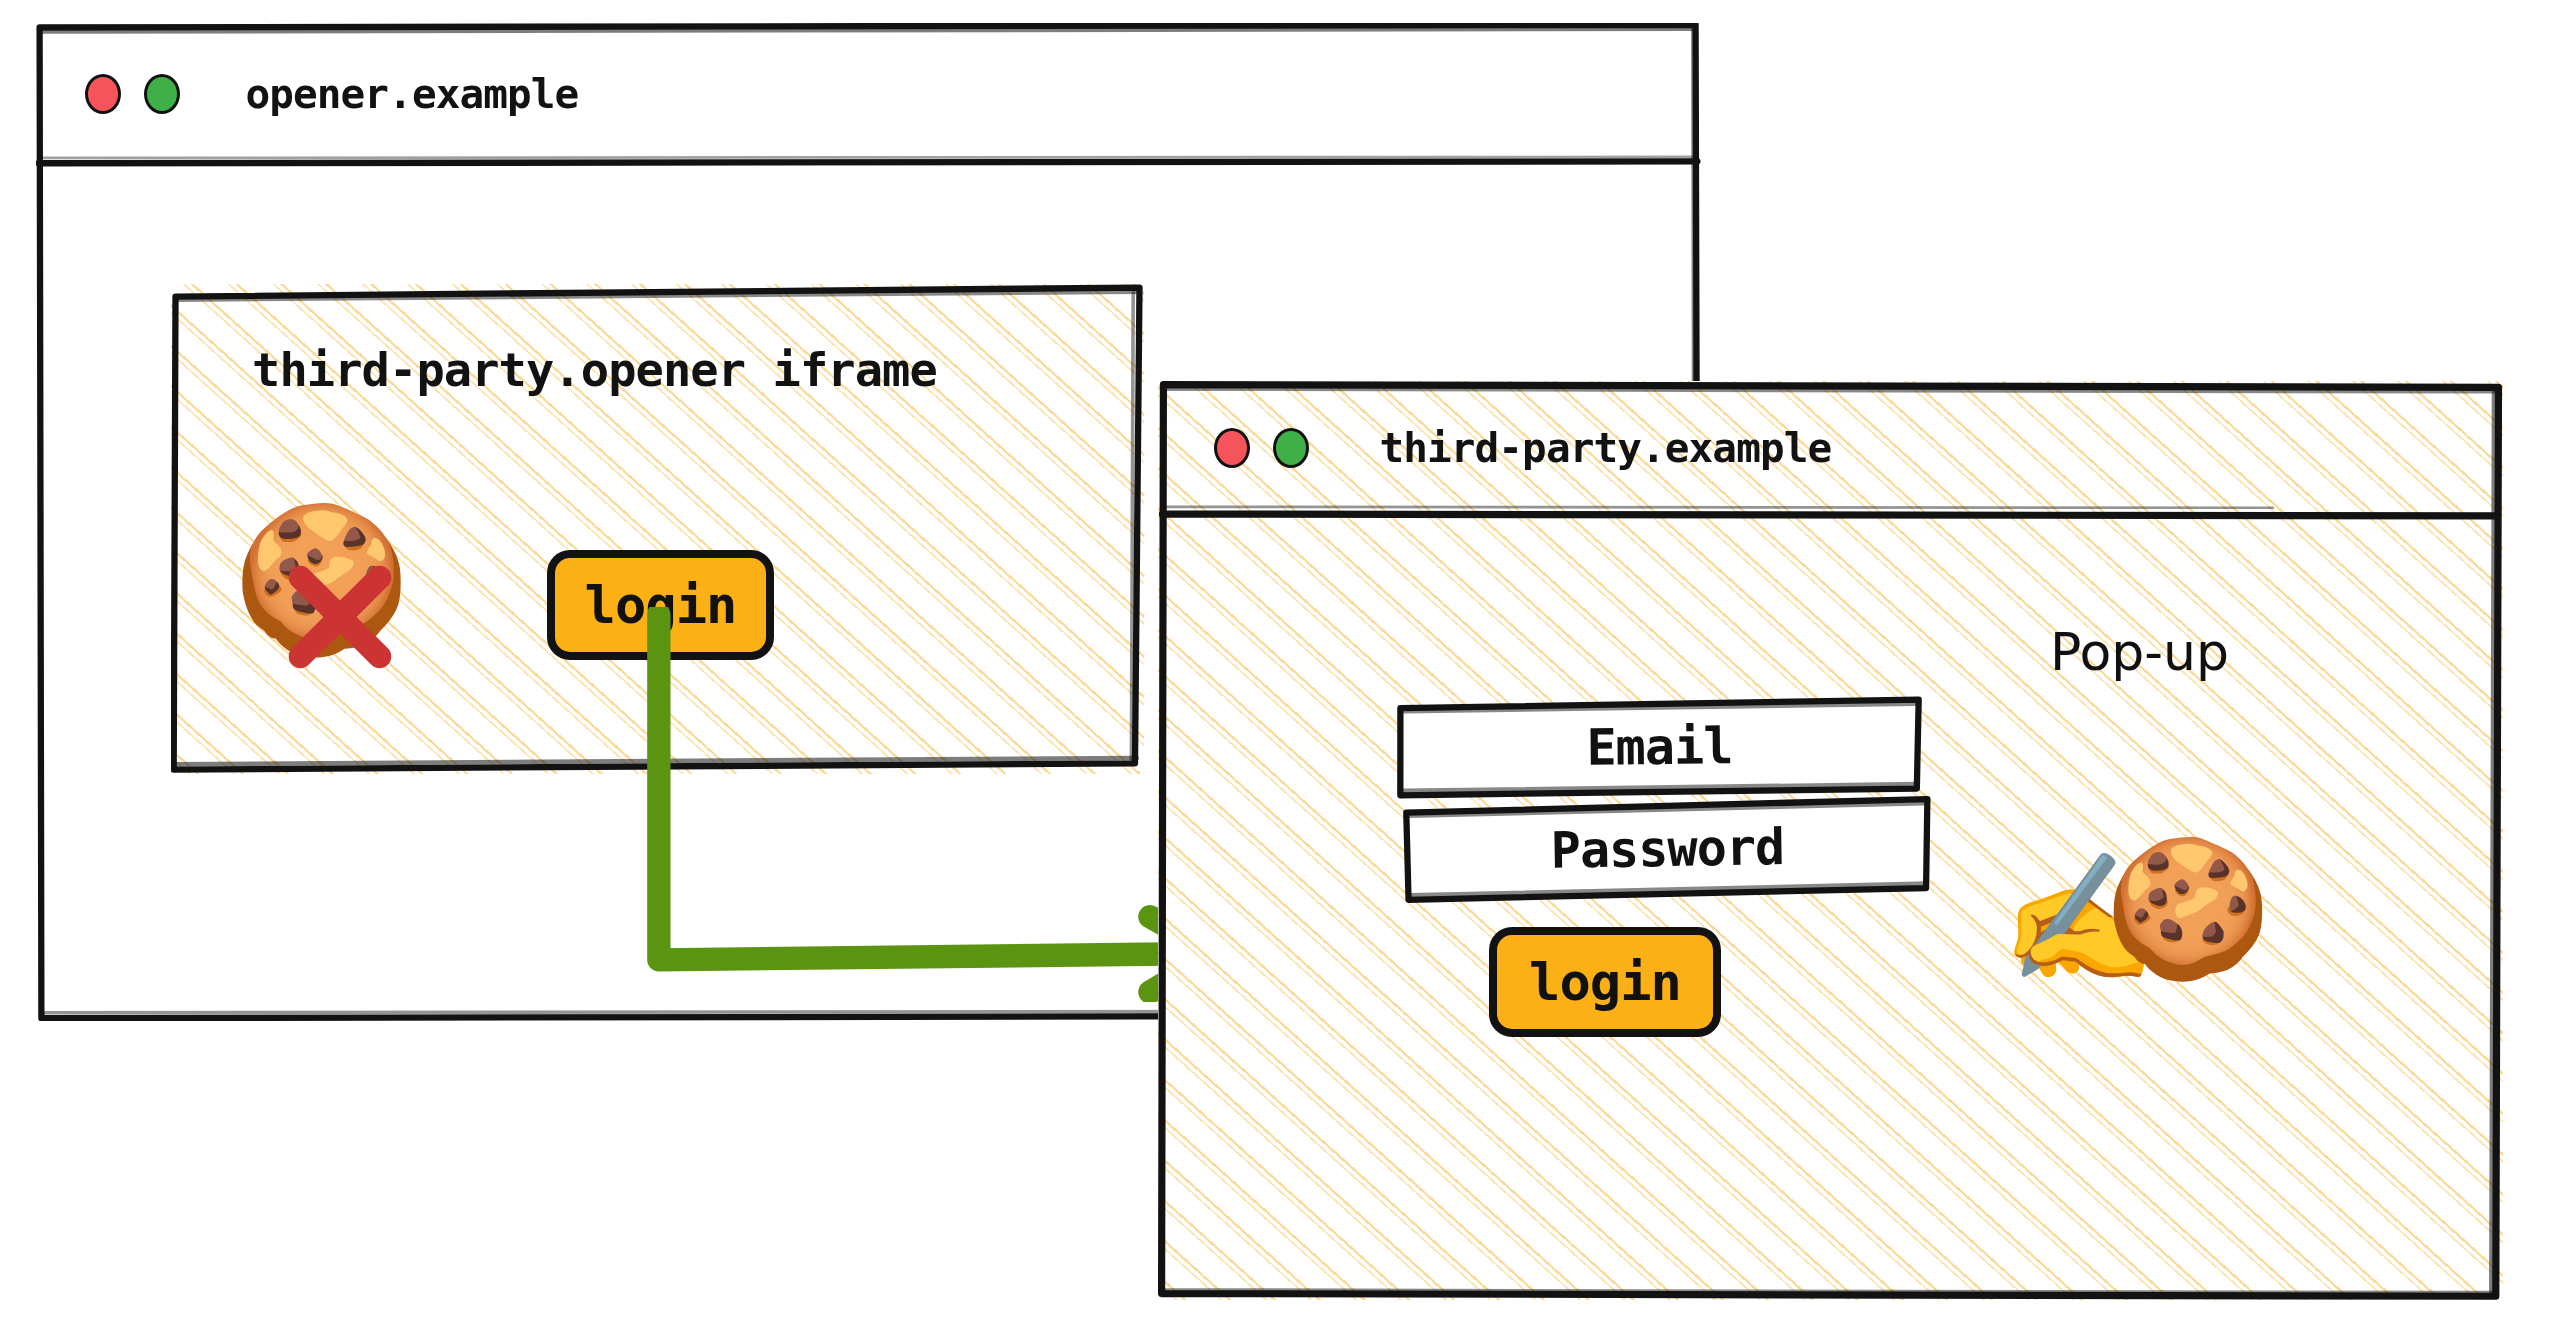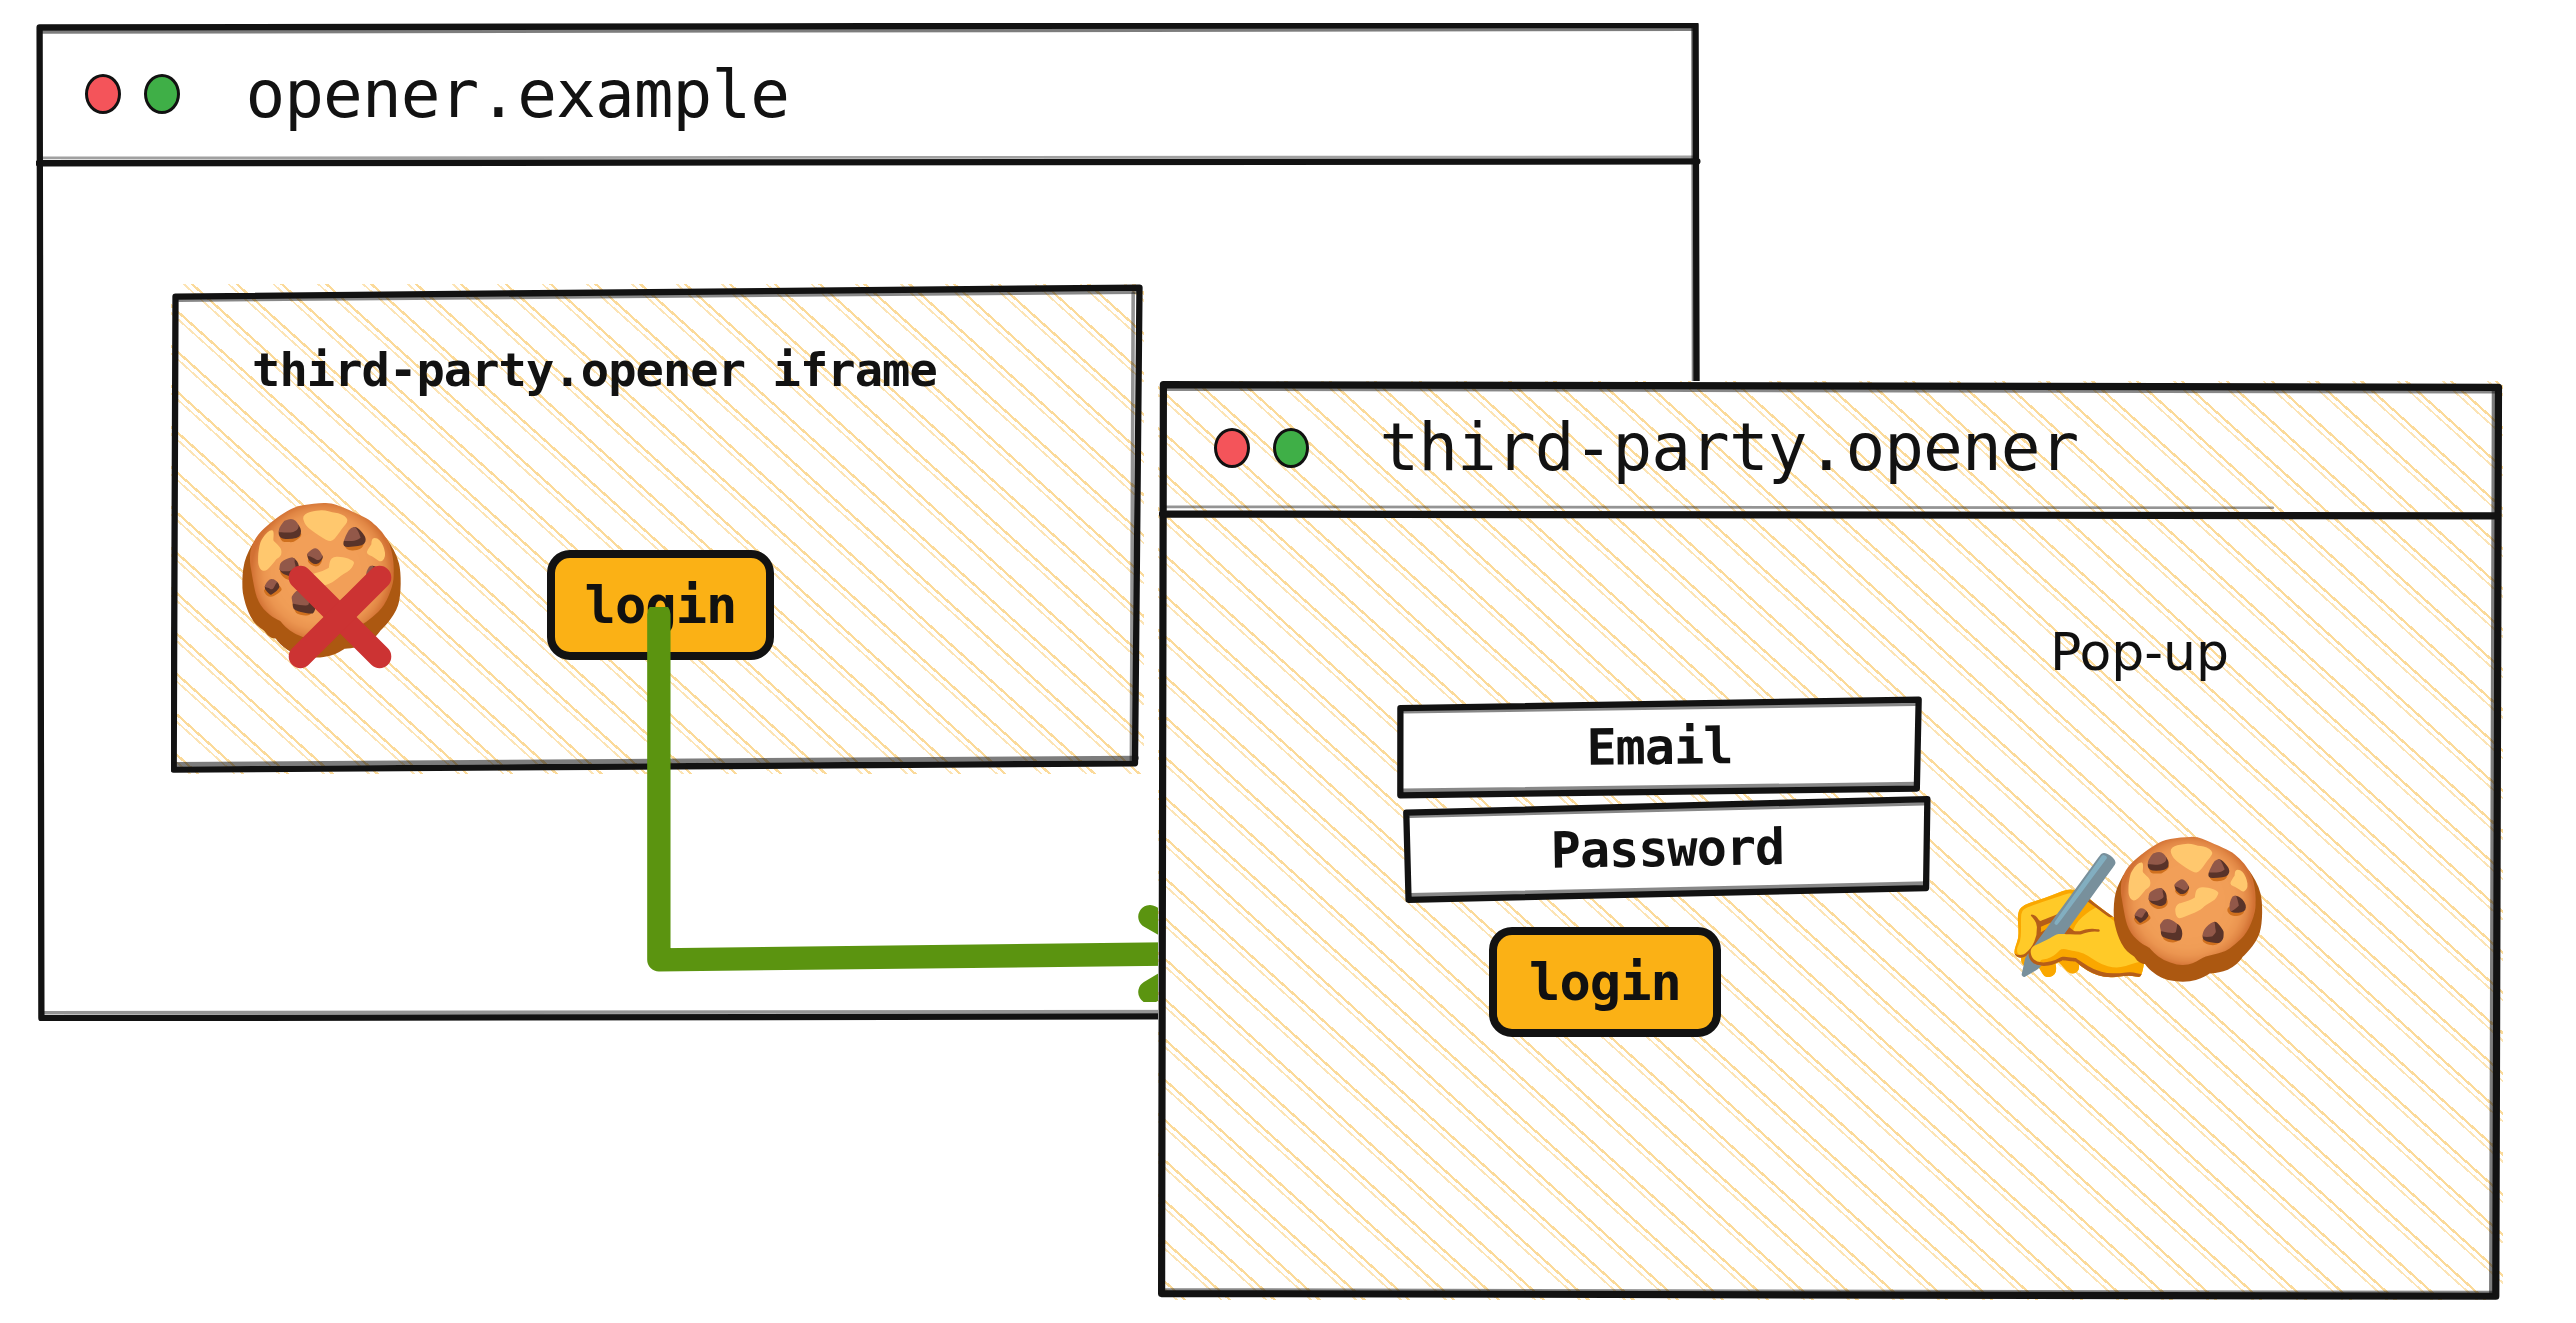--- a/index.html
+++ b/index.html
@@ -51,22 +51,22 @@
     height: 40px;
     border-radius: 50%;
     border: 3.6px solid #111111;
     box-sizing: border-box;
   }
   .dot.red   { background: #F4545A; }
   .dot.green { background: #3FAF47; }
 
   .win-title {
     font-family: "DejaVu Sans Mono", "Liberation Mono", monospace;
-    font-size: 66px;
-    font-weight: 400;
+    font-size: 41px;
+    font-weight: 700;
     color: #121212;
     letter-spacing: -0.9px;
     white-space: nowrap;
     text-align: center;
   }
 
   
   .hatch {
     background-color: #ffffff;
     background-image:
@@ -326,21 +326,21 @@
 
       <path d="M5,148 L1490,150" fill="none" stroke="#121212" stroke-width="8" stroke-linecap="round"></path>
       <path d="M7,140 L1240,141" fill="none" stroke="#121212" stroke-width="3" stroke-linecap="round" opacity="0.45"></path>
     </svg>
 
     <div class="titlebar" id="popup-titlebar">
       <div class="dots">
         <span class="dot red"></span>
         <span class="dot green"></span>
       </div>
-      <span class="win-title">third-party.opener</span>
+      <span class="win-title">third-party.example</span>
     </div>
 
     <div class="field" id="field-email">
       <svg class="field-frame" viewBox="0 0 600 118" preserveAspectRatio="none">
         <rect x="10" y="10" width="580" height="98" fill="#ffffff"></rect>
         <path d="M12,13 L589,9 L586,108 L11,110 Z" fill="none" stroke="#121212" stroke-width="7" stroke-linecap="round" stroke-linejoin="round"></path>
         <path d="M16,17 L585,14" fill="none" stroke="#121212" stroke-width="4" stroke-linecap="round" opacity="0.5"></path>
         <path d="M14,105 L587,103" fill="none" stroke="#121212" stroke-width="5" stroke-linecap="round" opacity="0.5"></path>
       </svg>
       <span style="position:relative;">Email</span>

